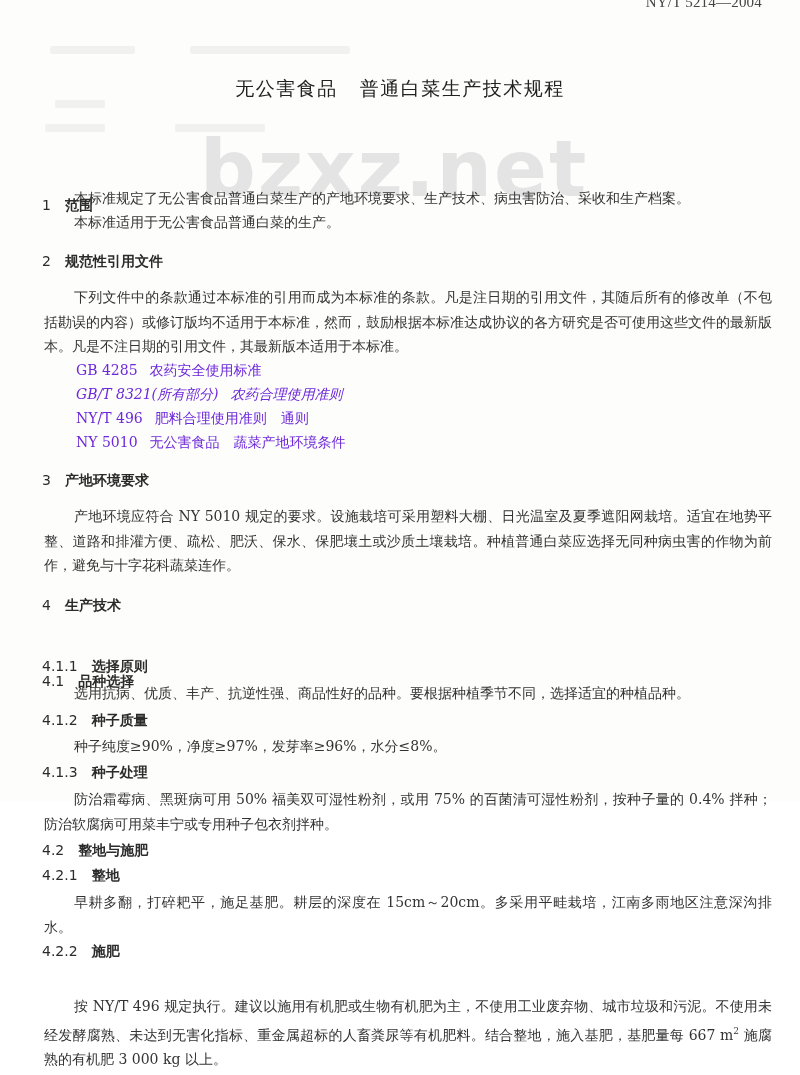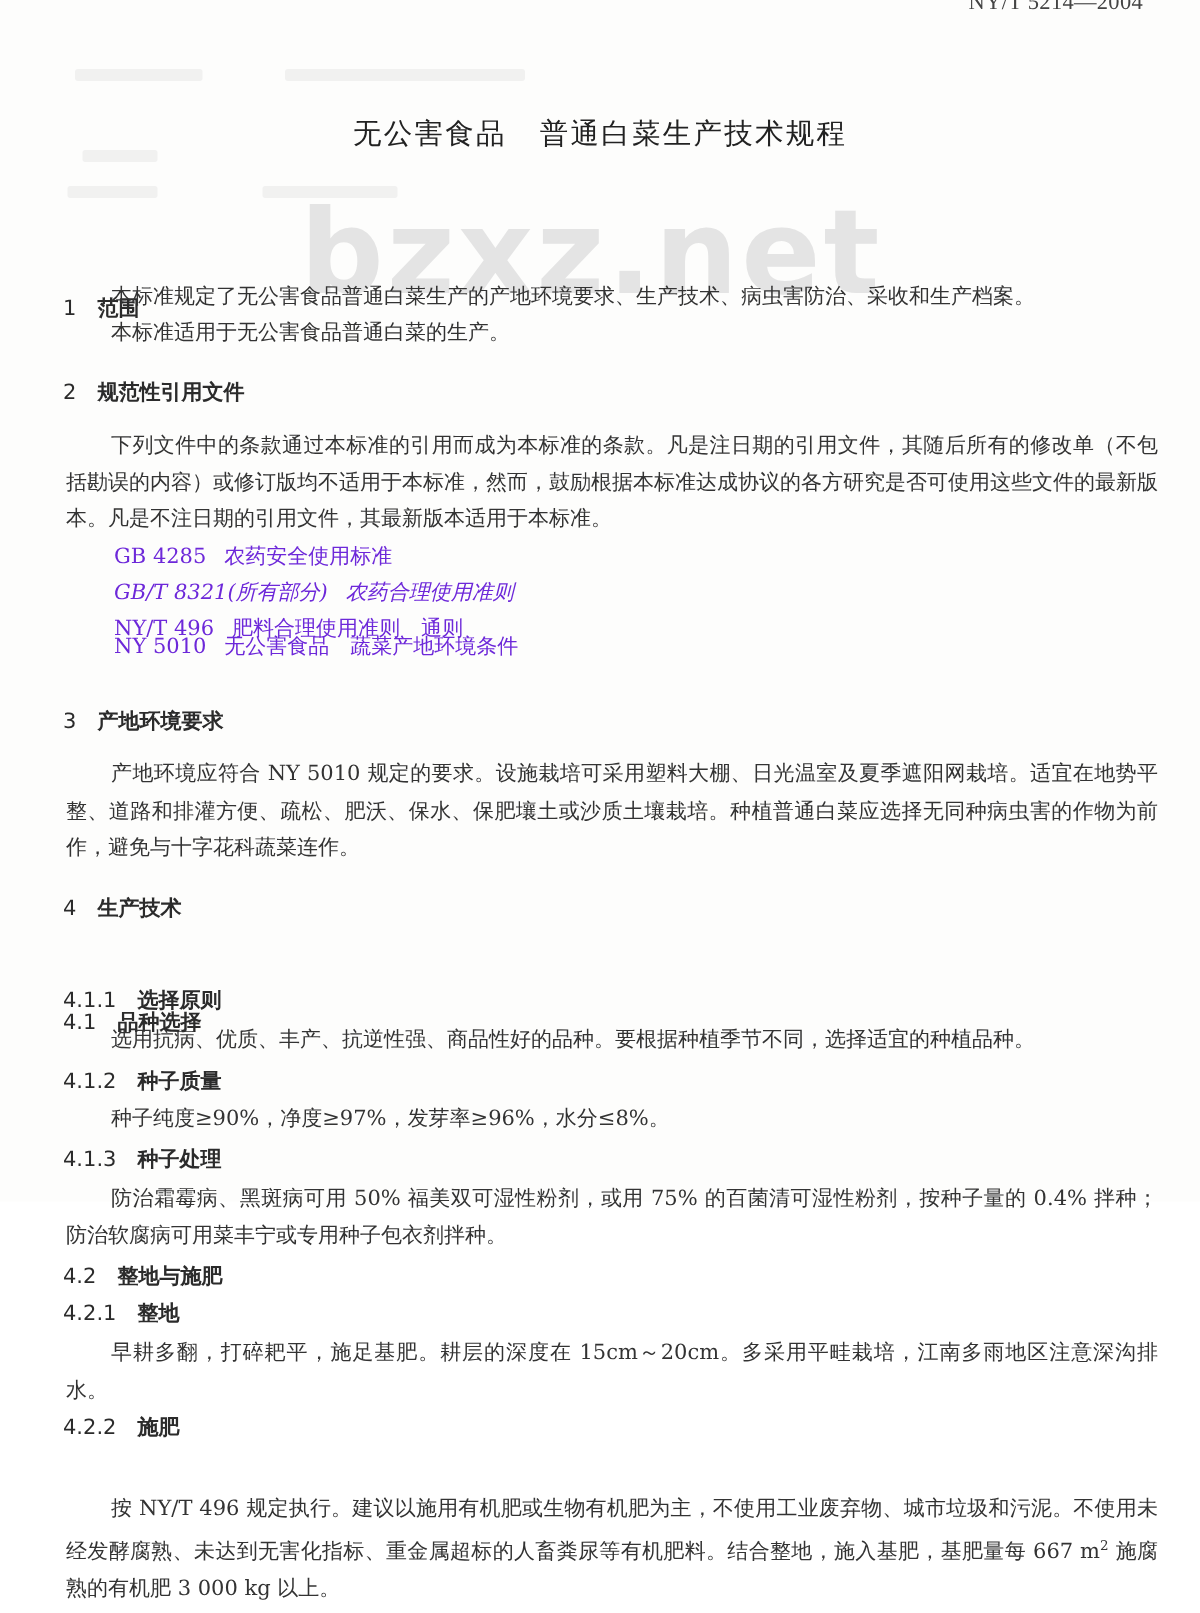--- a/index.html
+++ b/index.html
@@ -139,21 +139,21 @@
 
     <div class="ref-item" style="top:362px;">
       <span class="code">GB 4285</span><span>农药安全使用标准</span>
     </div>
     <div class="ref-item" style="top:386px;font-style:italic;">
       <span class="code">GB/T 8321(所有部分)</span><span>农药合理使用准则</span>
     </div>
     <div class="ref-item" style="top:410px;">
       <span class="code">NY/T 496</span><span>肥料合理使用准则　通则</span>
     </div>
-    <div class="ref-item" style="top:422px;">
+    <div class="ref-item" style="top:434px;">
       <span class="code">NY 5010</span><span>无公害食品　蔬菜产地环境条件</span>
     </div>
 
     <div class="h1" style="top:472px;">
       <span class="num">3</span><span>产地环境要求</span>
     </div>
     <div class="para" style="top:504px;">产地环境应符合 NY 5010 规定的要求。设施栽培可采用塑料大棚、日光温室及夏季遮阳网栽培。适宜在地势平整、道路和排灌方便、疏松、肥沃、保水、保肥壤土或沙质土壤栽培。种植普通白菜应选择无同种病虫害的作物为前作，避免与十字花科蔬菜连作。</div>
 
     <div class="h1" style="top:597px;">
       <span class="num">4</span><span>生产技术</span>

